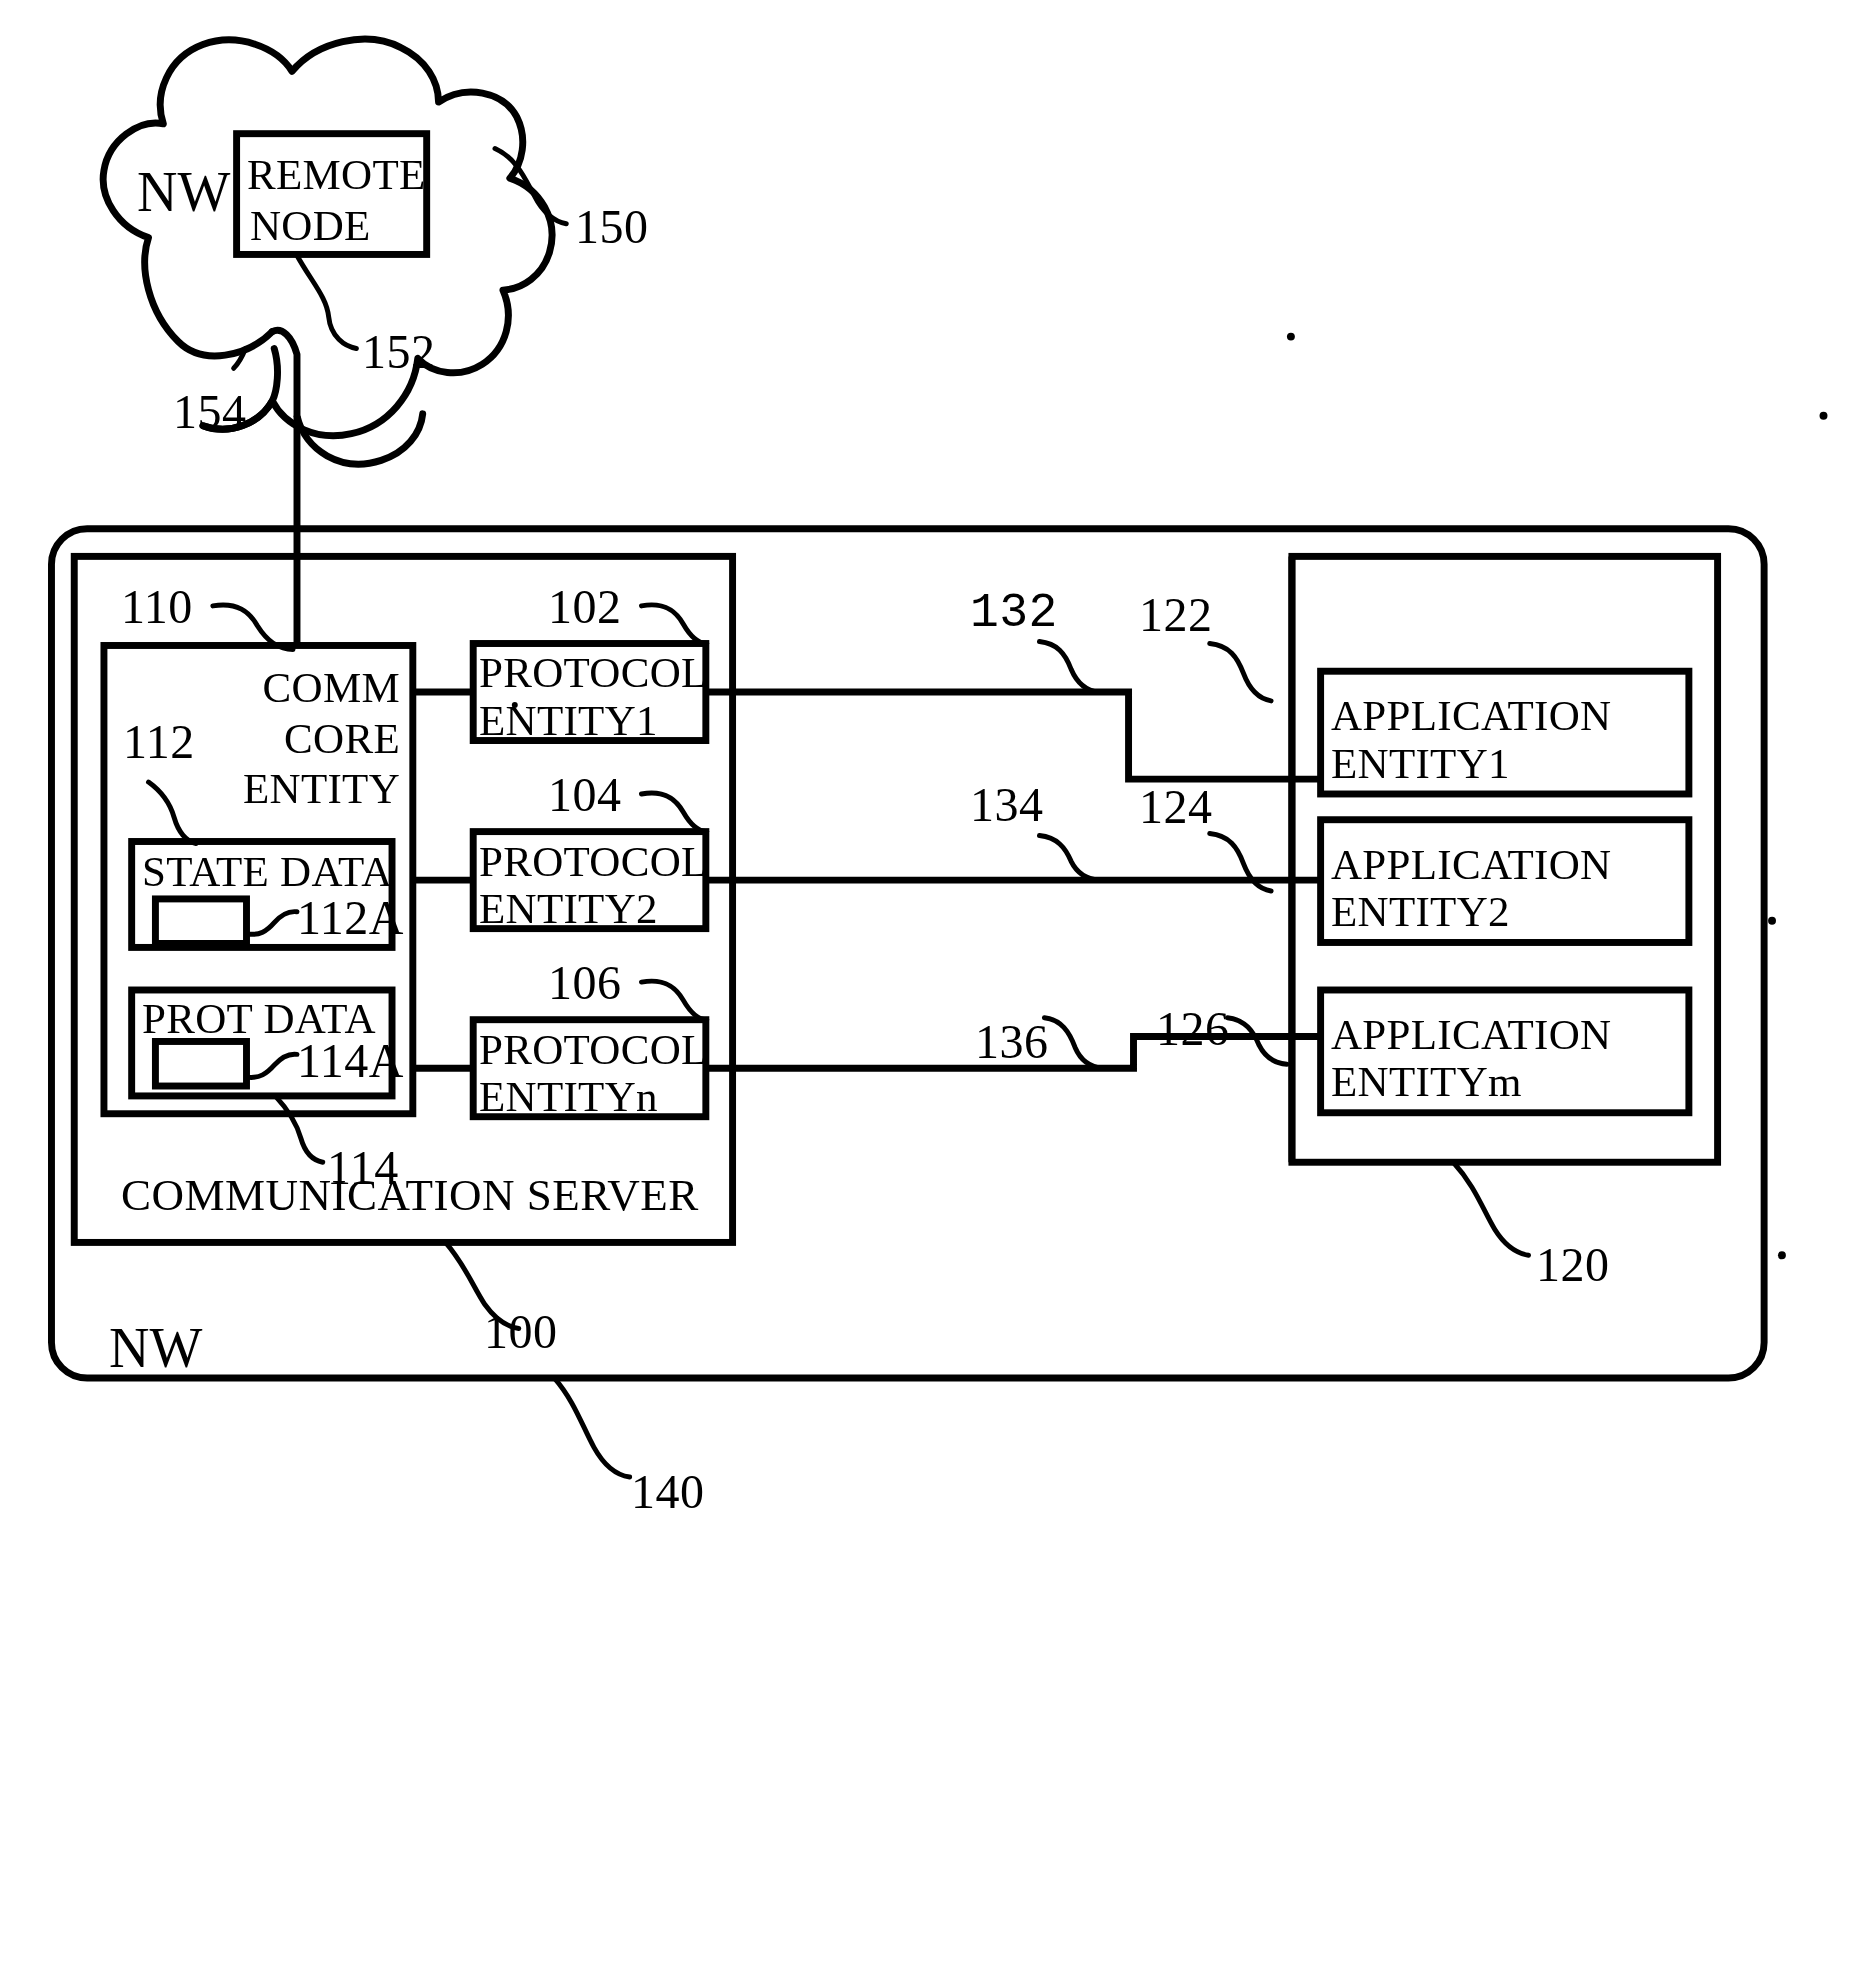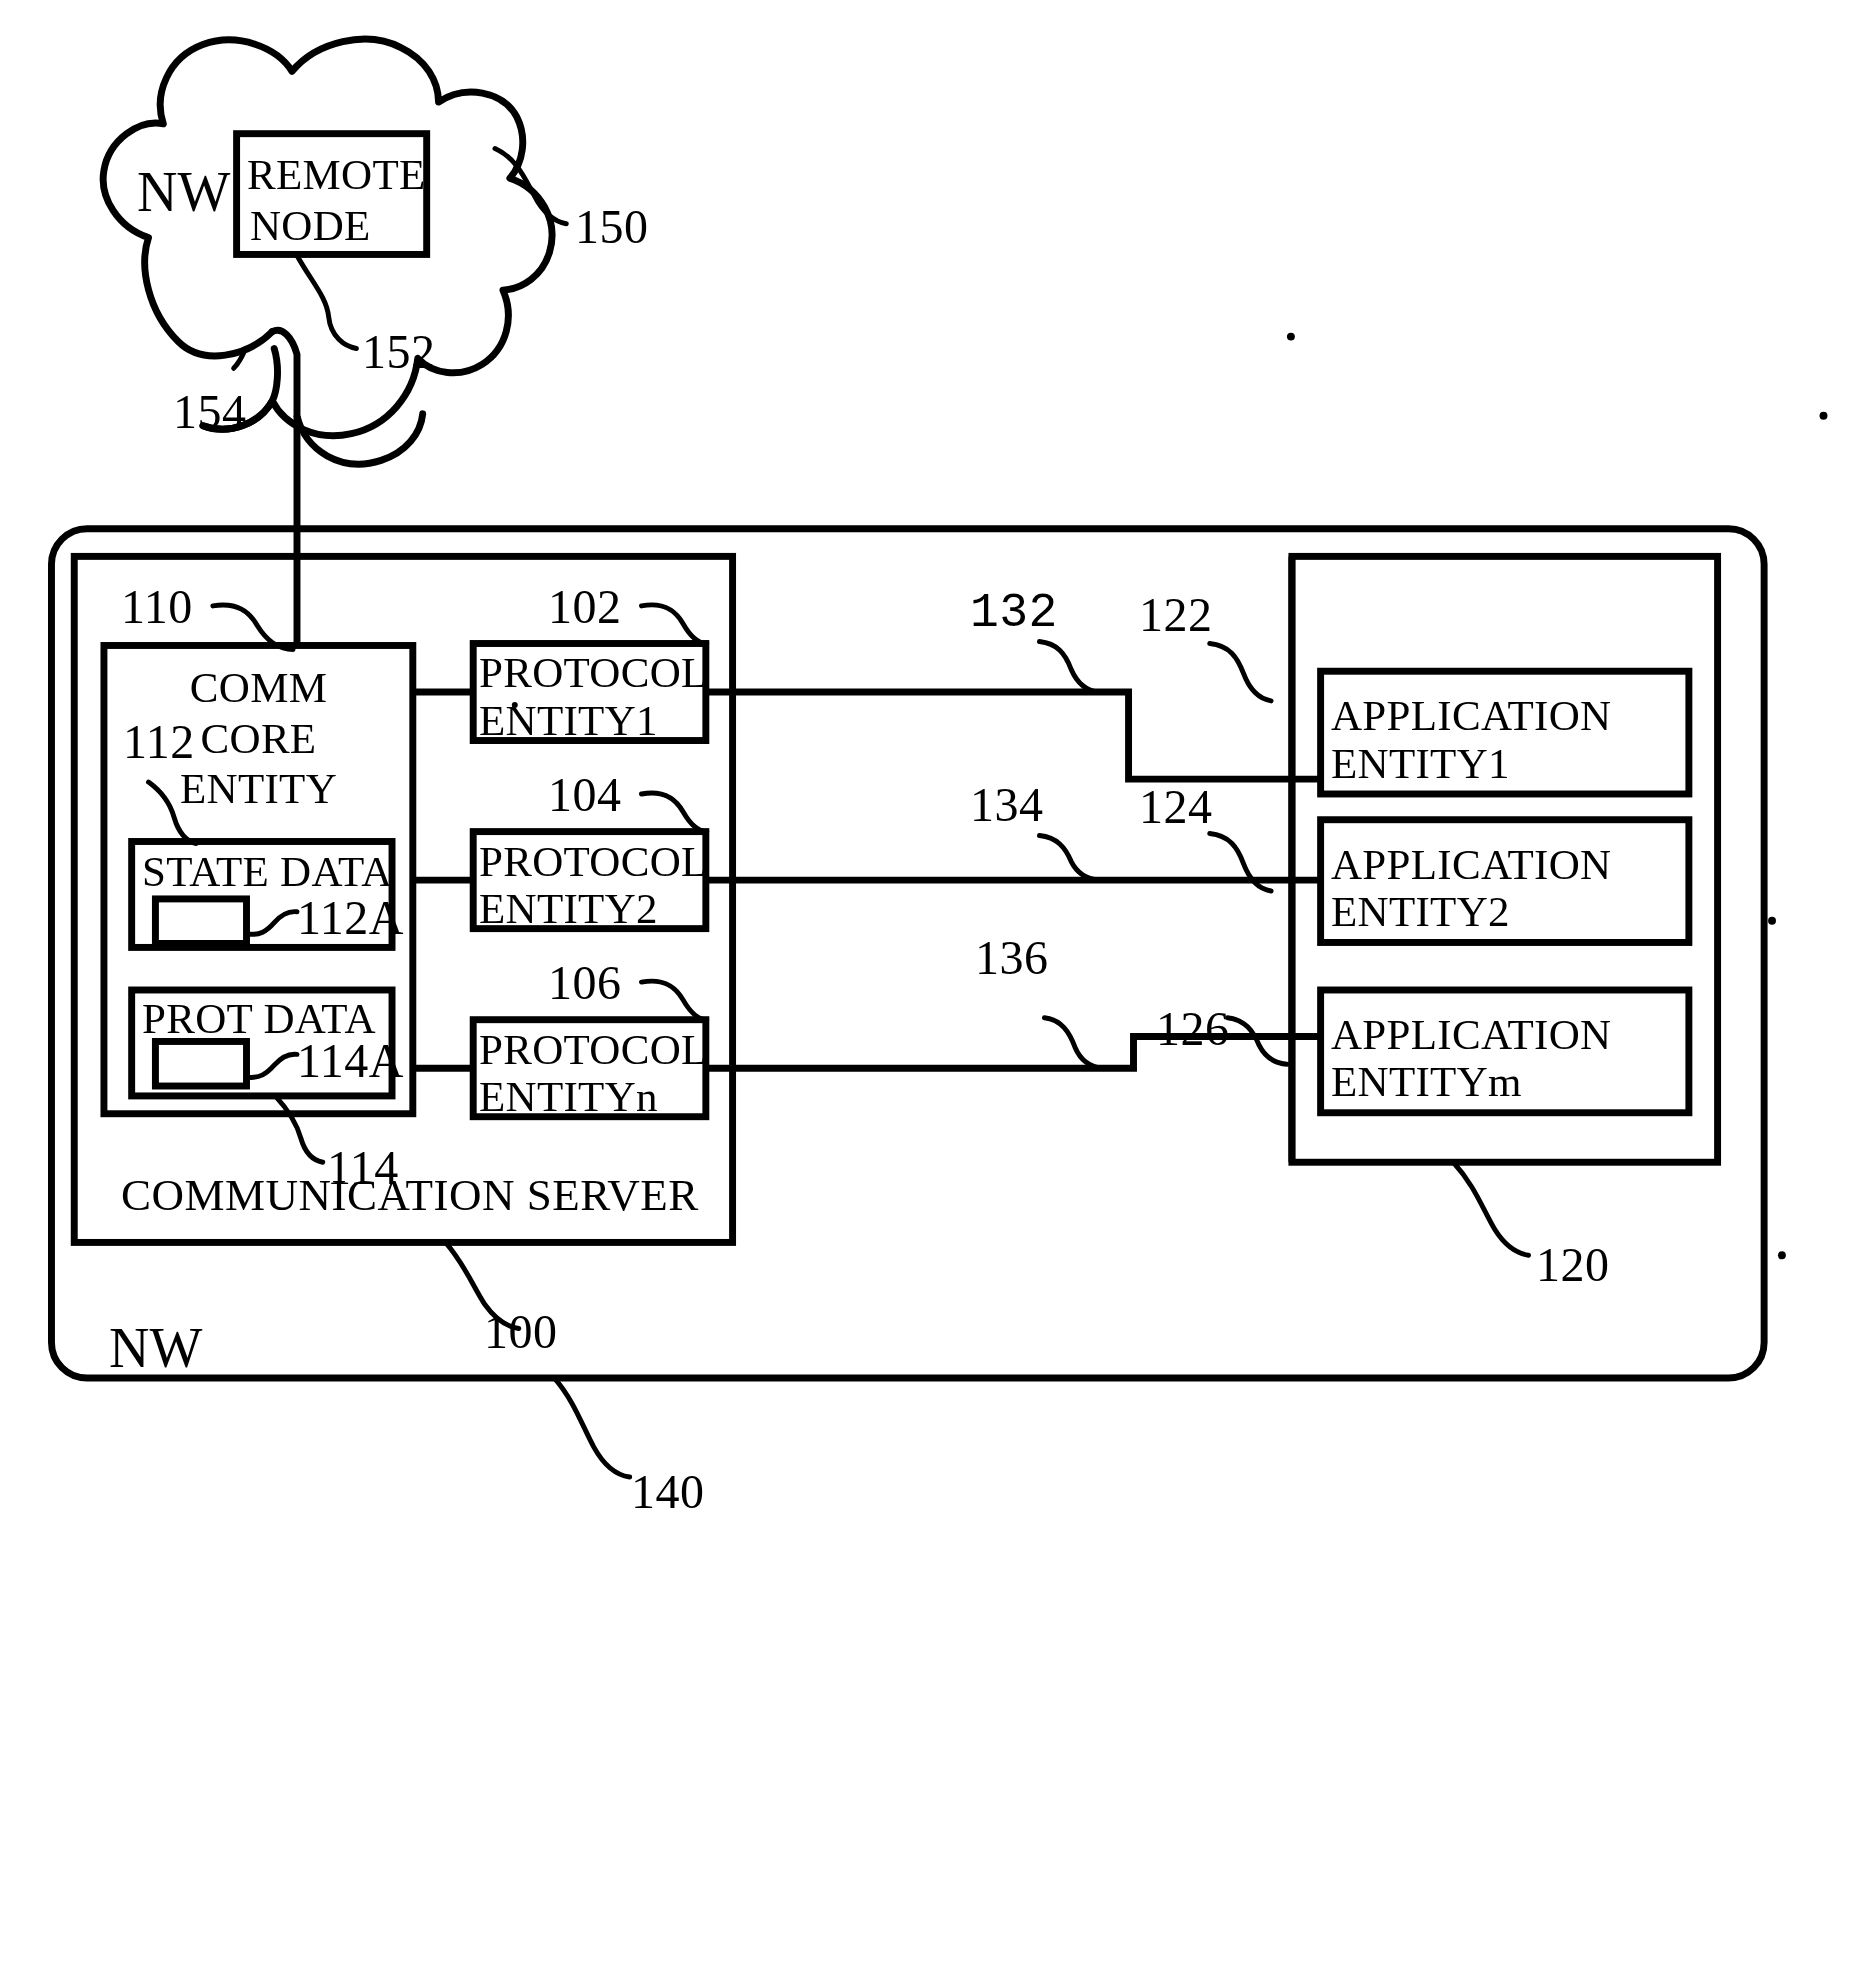--- a/index.html
+++ b/index.html
@@ -36,21 +36,21 @@
     font-size: 43px;
     letter-spacing: 0.3px;
   }
   .nwtext {
     font-size: 56px;
   }
   .bigtext {
     font-size: 45px;
     letter-spacing: 0.5px;
   }
-  .ctr { text-align: center; }
+  .ctr { text-align: right; }
 </style>
 </head>
 <body>
 
 <div id="page">
 
   <svg id="svg-layer" viewBox="0 0 1893 1999">
 
     <g>
       <path d="M 275 335
@@ -187,21 +187,21 @@
   <div class="lbl ref" style="left:548px; top:768px;">104</div>
   <div class="lbl boxtext" style="left:479px; top:837px;">PROTOCOL</div>
   <div class="lbl boxtext" style="left:479px; top:884px;">ENTITY2</div>
 
   <div class="lbl ref" style="left:548px; top:956px;">106</div>
   <div class="lbl boxtext" style="left:479px; top:1025px;">PROTOCOL</div>
   <div class="lbl boxtext" style="left:479px; top:1072px;">ENTITYn</div>
 
   <div class="lbl ref" style="left:970px; top:586px;font-family:Liberation Mono, monospace;">132</div>
   <div class="lbl ref" style="left:970px; top:778px;">134</div>
-  <div class="lbl ref" style="left:975px; top:931px;text-align:right;">136</div>
+  <div class="lbl ref" style="left:975px; top:1015px;text-align:right;">136</div>
 
 
   <div class="lbl ref" style="left:1139px; top:588px;">122</div>
   <div class="lbl boxtext" style="left:1331px; top:691px;">APPLICATION</div>
   <div class="lbl boxtext" style="left:1331px; top:739px;">ENTITY1</div>
 
   <div class="lbl ref" style="left:1139px; top:780px;">124</div>
   <div class="lbl boxtext" style="left:1331px; top:840px;">APPLICATION</div>
   <div class="lbl boxtext" style="left:1331px; top:887px;">ENTITY2</div>
 

